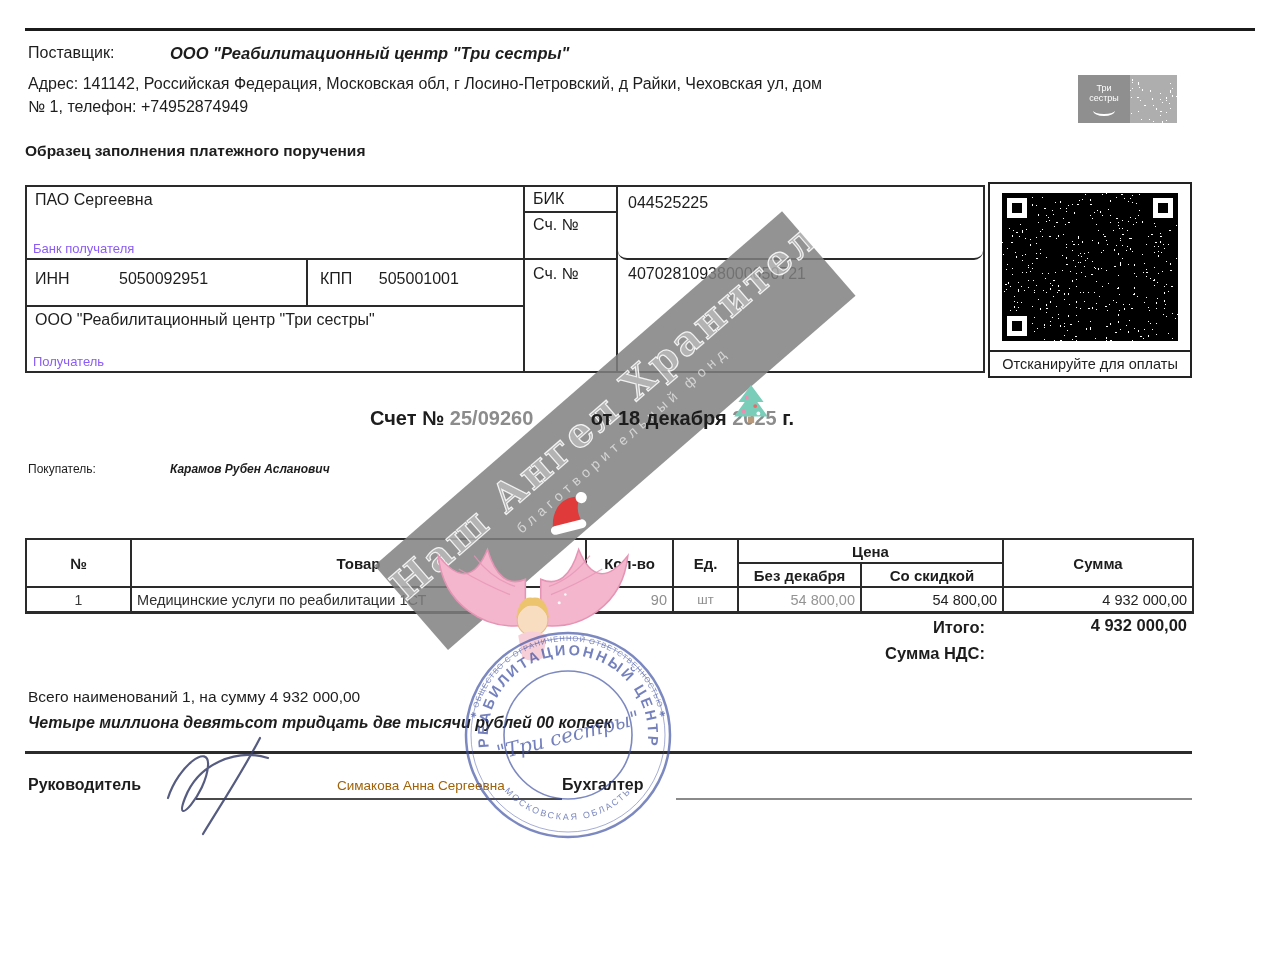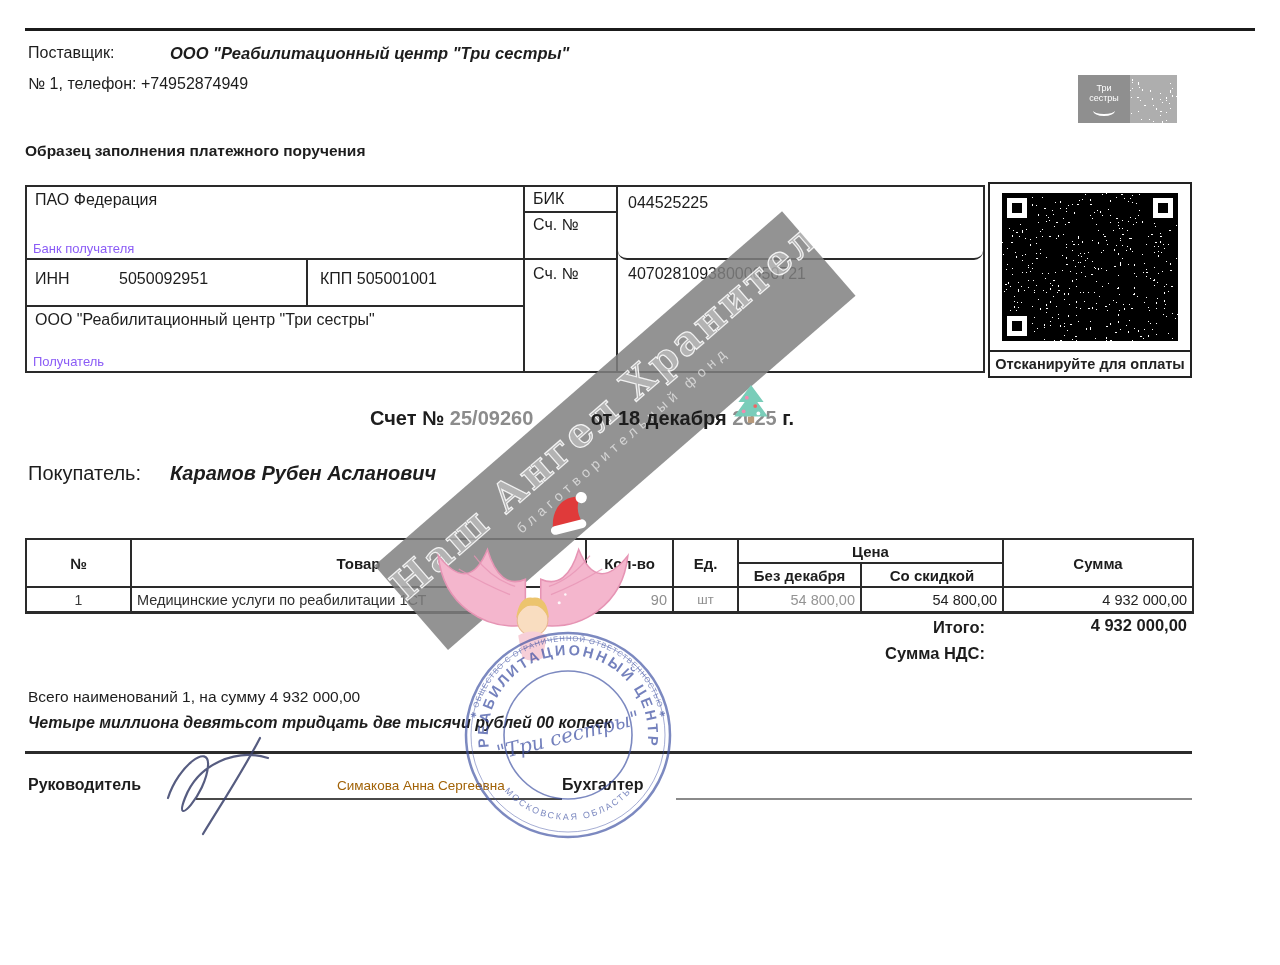--- a/index.html
+++ b/index.html
@@ -35,31 +35,31 @@
   .c-biklabel{grid-column:3;grid-row:1;padding:3px 8px;}
   .c-corrlabel{grid-column:3;grid-row:2;padding:3px 8px;}
   .c-topvals{grid-column:4;grid-row:1/3;padding:3px 10px;line-height:26px;border-radius:9px;}
   .c-inn{grid-column:1;grid-row:3;padding:10px 8px;}
   .c-kpp{grid-column:2;grid-row:3;padding:10px 12px;}
   .c-recipient{grid-column:1/3;grid-row:4;position:relative;padding:4px 8px;}
   .c-acclabel{grid-column:3;grid-row:3/5;padding:5px 8px;}
   .c-accval{grid-column:4;grid-row:3/5;padding:5px 10px;}
   .cell-sub{position:absolute;left:6px;bottom:2px;font-size:13px;color:#8b5cf6;}
   .inn-val{margin-left:45px;}
-  .kpp-val{}
-  
-  .qr-box{left:988px;top:182px;width:204px;height:196px;border:2px solid #222;box-sizing:border-box;background:#fff;font-weight:bold;}
+  .kpp-val{margin-left:22px;}
+  
+  .qr-box{left:988px;top:182px;width:204px;height:196px;border:2px solid #222;box-sizing:border-box;background:#fff;}
   .qr-area{position:absolute;left:0;top:0;width:200px;height:166px;}
   .qr-caption{position:absolute;left:0;top:166px;width:200px;height:26px;border-top:2px solid #222;
               box-sizing:border-box;text-align:center;font-size:14.5px;line-height:24px;color:#222;}
   
   .inv-title{left:370px;top:407px;font-size:20px;font-weight:bold;z-index:6;white-space:nowrap;}
   .inv-title .sp{margin-left:52px;}
   
-  .buyer-row{left:28px;top:462px;font-size:20px;display:flex;}
+  .buyer-row{left:28px;top:462px;font-size:12px;display:flex;}
   .buyer-label{width:142px;}
   
   .it{left:25px;top:538px;border-collapse:collapse;table-layout:fixed;width:1167px;
       font-size:14.5px;z-index:1;}
   .it td{border:2px solid #2a2a2a;padding:1px 5px;overflow:hidden;white-space:nowrap;}
   .it tr.h td{font-weight:bold;font-size:15px;text-align:center;vertical-align:middle;}
   .it{border-bottom:3px solid #2a2a2a;}
   .tr-h1 td{height:20px;}
   .tr-h2 td{height:20px;}
   .tr-d td{height:21px;}
@@ -115,39 +115,40 @@
     </defs>
   </svg>
 
   <div class="abs top-rule"></div>
 
   <div class="abs sup-row">
     <span class="sup-label">Поставщик:</span>
     <span class="sup-name bi">ООО "Реабилитационный центр "Три сестры"</span>
   </div>
   <div class="abs addr">
+    <span style="display:block">Адрес: 141142, Российская Федерация, Московская обл, г Лосино-Петровский, д Райки, Чеховская ул, дом</span>
     <span style="display:block">№ 1, телефон: +74952874949</span>
   </div>
 
   <div class="abs logo">
     <div class="logo-box">
       <span>Три</span>
       <span>сестры</span>
       <span class="logo-smile"></span>
     </div>
     <svg class="logo-noise" width="47" height="48">
       <rect width="47" height="48" fill="#9a9a9a" filter="url(#noiseBW)" opacity="0.8"></rect>
     </svg>
   </div>
 
   <div class="abs sample-title b">Образец заполнения платежного поручения</div>
 
   <div class="abs bt">
     <div class="c-bankname bd-r bd-b">
-      <span>ПАО Федерация</span>
+      <span>ПАО Сергеевна</span>
       <span class="cell-sub">Банк получателя</span>
     </div>
     <div class="c-biklabel bd-r bd-b">БИК</div>
     <div class="c-corrlabel bd-r bd-b">Сч. №</div>
     <div class="c-topvals bd-b">
       <span style="display:block">044525225</span>
     </div>
     <div class="c-inn bd-r bd-b">
       <span>ИНН</span>
       <span class="inn-val">5050092951</span>

